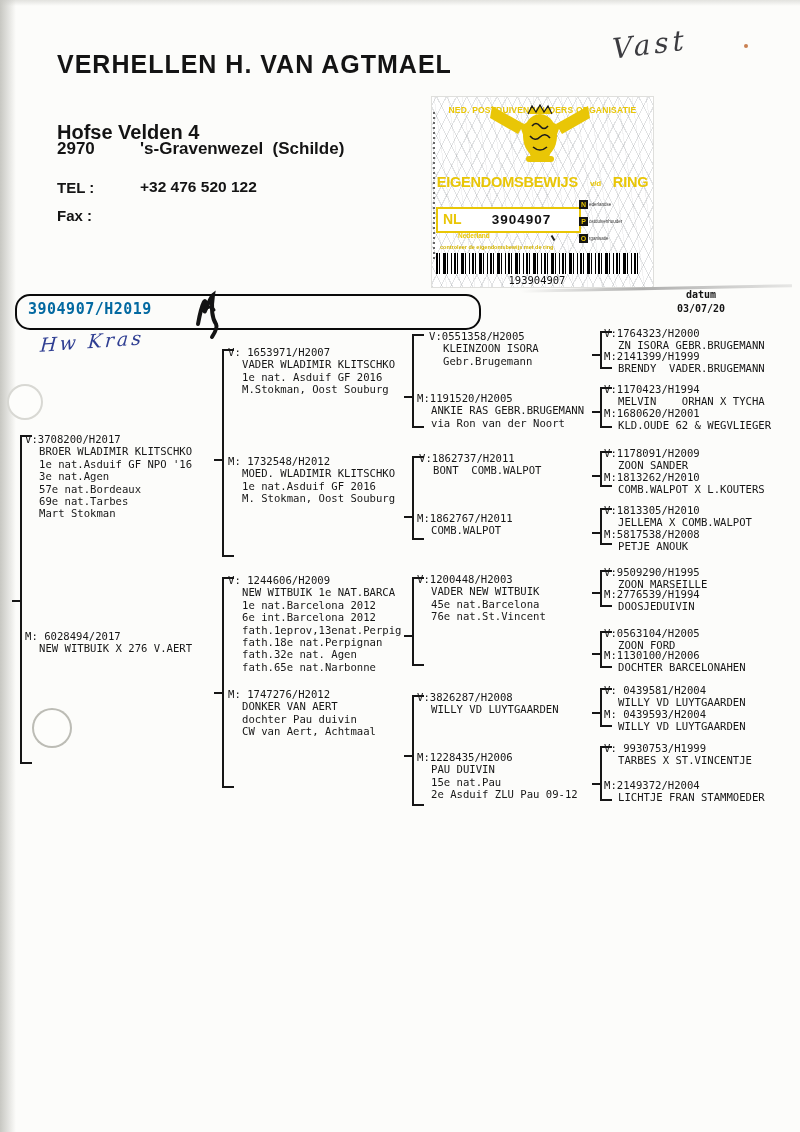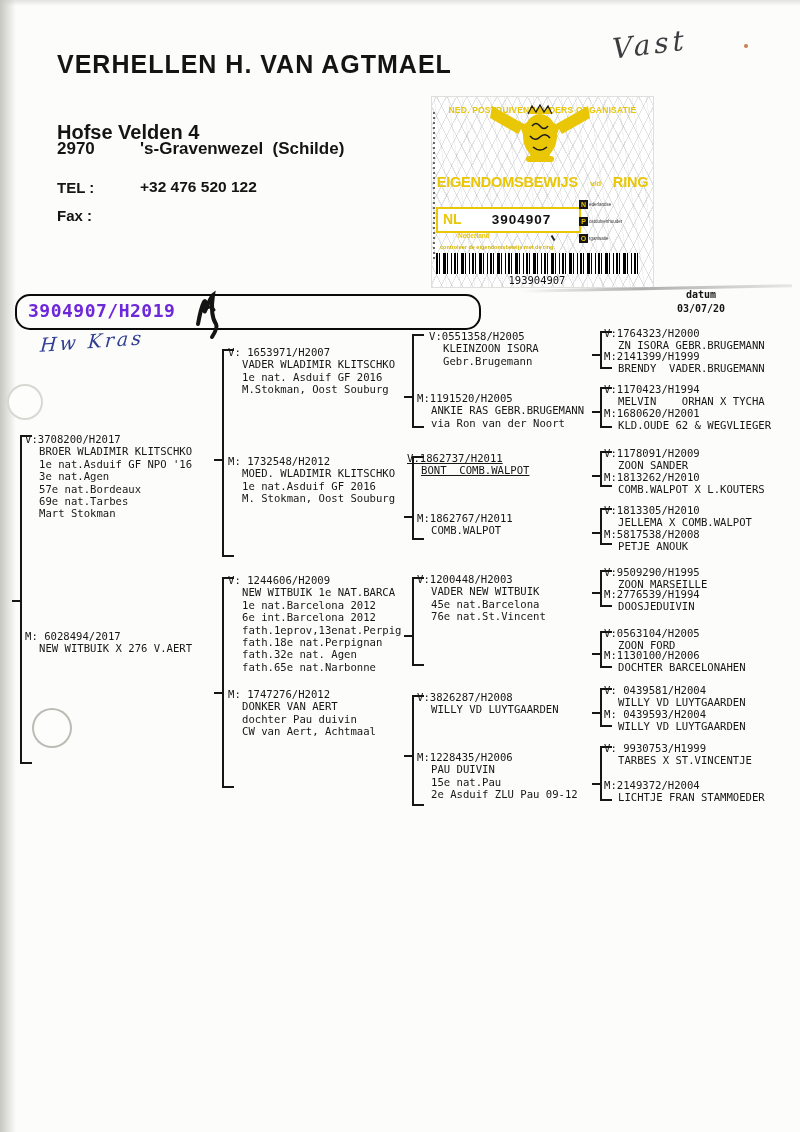--- a/index.html
+++ b/index.html
@@ -69,21 +69,21 @@
   .stk-barcode{position:absolute;left:4px;top:156px;width:203px;height:21px;background:#fff;
       background-image:repeating-linear-gradient(90deg,#000 0 2px,#fff 2px 3px,#000 3px 4px,
       #fff 4px 7px,#000 7px 10px,#fff 10px 11px,#000 11px 12px,#fff 12px 15px,#000 15px 16px,#fff 16px 18px);}
   .stk-barnum{position:absolute;left:0;top:177px;width:210px;text-align:center;
               font-family:"DejaVu Sans Mono",monospace;font-size:10.5px;color:#111;background:transparent;}
   .speck{position:absolute;width:6px;height:2px;background:#222;}
   
   .ringbox{position:absolute;left:15px;top:294px;width:462px;height:32px;border:2.5px solid #0a0a0a;
            border-radius:15px;background:transparent;}
   .ringbox .num{position:absolute;left:11px;top:4px;font-family:"DejaVu Sans Mono",monospace;
-                font-size:18px;font-weight:700;letter-spacing:.5px;color:#6d28d9;}
+                font-size:15px;font-weight:700;letter-spacing:.5px;color:#0369a1;}
   .scribble{position:absolute;left:175px;top:-6px;}
   .datum{position:absolute;left:655px;top:288px;width:92px;text-align:center;
          font-family:"DejaVu Sans Mono",monospace;font-size:10px;font-weight:700;line-height:13.5px;}
   
   .tree{position:absolute;left:0;top:0;width:800px;height:1132px;}
   .node{position:absolute;white-space:pre;font-family:"DejaVu Sans Mono",monospace;
         font-size:10.6px;line-height:12.4px;color:#161616;}
   .node .nl{padding-left:14px;}
   .node.gen1 .nl:first-of-type{margin-top:7px;}
   .brk{position:absolute;width:12px;border-left:2px solid #161616;}
@@ -164,21 +164,21 @@
 
   <div class="tree">
       <div class="node gen1" style="left: 25px; top: 433px;"><div class="nid">V:3708200/H2017</div><div class="nl">BROER WLADIMIR KLITSCHKO</div><div class="nl">1e nat.Asduif GF NPO '16</div><div class="nl">3e nat.Agen</div><div class="nl">57e nat.Bordeaux</div><div class="nl">69e nat.Tarbes</div><div class="nl">Mart Stokman</div></div>
       <div class="node gen1" style="left: 25px; top: 630px;"><div class="nid">M: 6028494/2017</div><div class="nl">NEW WITBUIK X 276 V.AERT</div></div>
       <div class="node gen2" style="left: 228px; top: 346px;"><div class="nid">V: 1653971/H2007</div><div class="nl">VADER WLADIMIR KLITSCHKO</div><div class="nl">1e nat. Asduif GF 2016</div><div class="nl">M.Stokman, Oost Souburg</div></div>
       <div class="node gen2" style="left: 228px; top: 455px;"><div class="nid">M: 1732548/H2012</div><div class="nl">MOED. WLADIMIR KLITSCHKO</div><div class="nl">1e nat.Asduif GF 2016</div><div class="nl">M. Stokman, Oost Souburg</div></div>
       <div class="node gen2" style="left: 228px; top: 574px;"><div class="nid">V: 1244606/H2009</div><div class="nl">NEW WITBUIK 1e NAT.BARCA</div><div class="nl">1e nat.Barcelona 2012</div><div class="nl">6e int.Barcelona 2012</div><div class="nl">fath.1eprov,13enat.Perpig</div><div class="nl">fath.18e nat.Perpignan</div><div class="nl">fath.32e nat. Agen</div><div class="nl">fath.65e nat.Narbonne</div></div>
       <div class="node gen2" style="left: 228px; top: 688px;"><div class="nid">M: 1747276/H2012</div><div class="nl">DONKER VAN AERT</div><div class="nl">dochter Pau duivin</div><div class="nl">CW van Aert, Achtmaal</div></div>
       <div class="node gen3" style="left: 429px; top: 330px;"><div class="nid">V:0551358/H2005</div><div class="nl">KLEINZOON ISORA</div><div class="nl">Gebr.Brugemann</div></div>
       <div class="node gen3" style="left: 417px; top: 392px;"><div class="nid">M:1191520/H2005</div><div class="nl">ANKIE RAS GEBR.BRUGEMANN</div><div class="nl">via Ron van der Noort</div></div>
-      <div class="node gen3" style="left: 407px; top: 452px; text-decoration: underline;"><div class="nid">V:1862737/H2011</div><div class="nl">BONT  COMB.WALPOT</div></div>
+      <div class="node gen3" style="left: 419px; top: 452px;"><div class="nid">V:1862737/H2011</div><div class="nl">BONT  COMB.WALPOT</div></div>
       <div class="node gen3" style="left: 417px; top: 512px;"><div class="nid">M:1862767/H2011</div><div class="nl">COMB.WALPOT</div></div>
       <div class="node gen3" style="left: 417px; top: 573px;"><div class="nid">V:1200448/H2003</div><div class="nl">VADER NEW WITBUIK</div><div class="nl">45e nat.Barcelona</div><div class="nl">76e nat.St.Vincent</div></div>
       <div class="node gen3" style="left: 417px; top: 691px;"><div class="nid">V:3826287/H2008</div><div class="nl">WILLY VD LUYTGAARDEN</div></div>
       <div class="node gen3" style="left: 417px; top: 751px;"><div class="nid">M:1228435/H2006</div><div class="nl">PAU DUIVIN</div><div class="nl">15e nat.Pau</div><div class="nl">2e Asduif ZLU Pau 09-12</div></div>
       <div class="node gen4" style="left: 604px; top: 327px;"><div class="nid">V:1764323/H2000</div><div class="nl">ZN ISORA GEBR.BRUGEMANN</div></div>
       <div class="node gen4" style="left: 604px; top: 350px;"><div class="nid">M:2141399/H1999</div><div class="nl">BRENDY  VADER.BRUGEMANN</div></div>
       <div class="node gen4" style="left: 604px; top: 383px;"><div class="nid">V:1170423/H1994</div><div class="nl">MELVIN    ORHAN X TYCHA</div></div>
       <div class="node gen4" style="left: 604px; top: 407px;"><div class="nid">M:1680620/H2001</div><div class="nl">KLD.OUDE 62 &amp; WEGVLIEGER</div></div>
       <div class="node gen4" style="left: 604px; top: 447px;"><div class="nid">V:1178091/H2009</div><div class="nl">ZOON SANDER</div></div>
       <div class="node gen4" style="left: 604px; top: 471px;"><div class="nid">M:1813262/H2010</div><div class="nl">COMB.WALPOT X L.KOUTERS</div></div>

